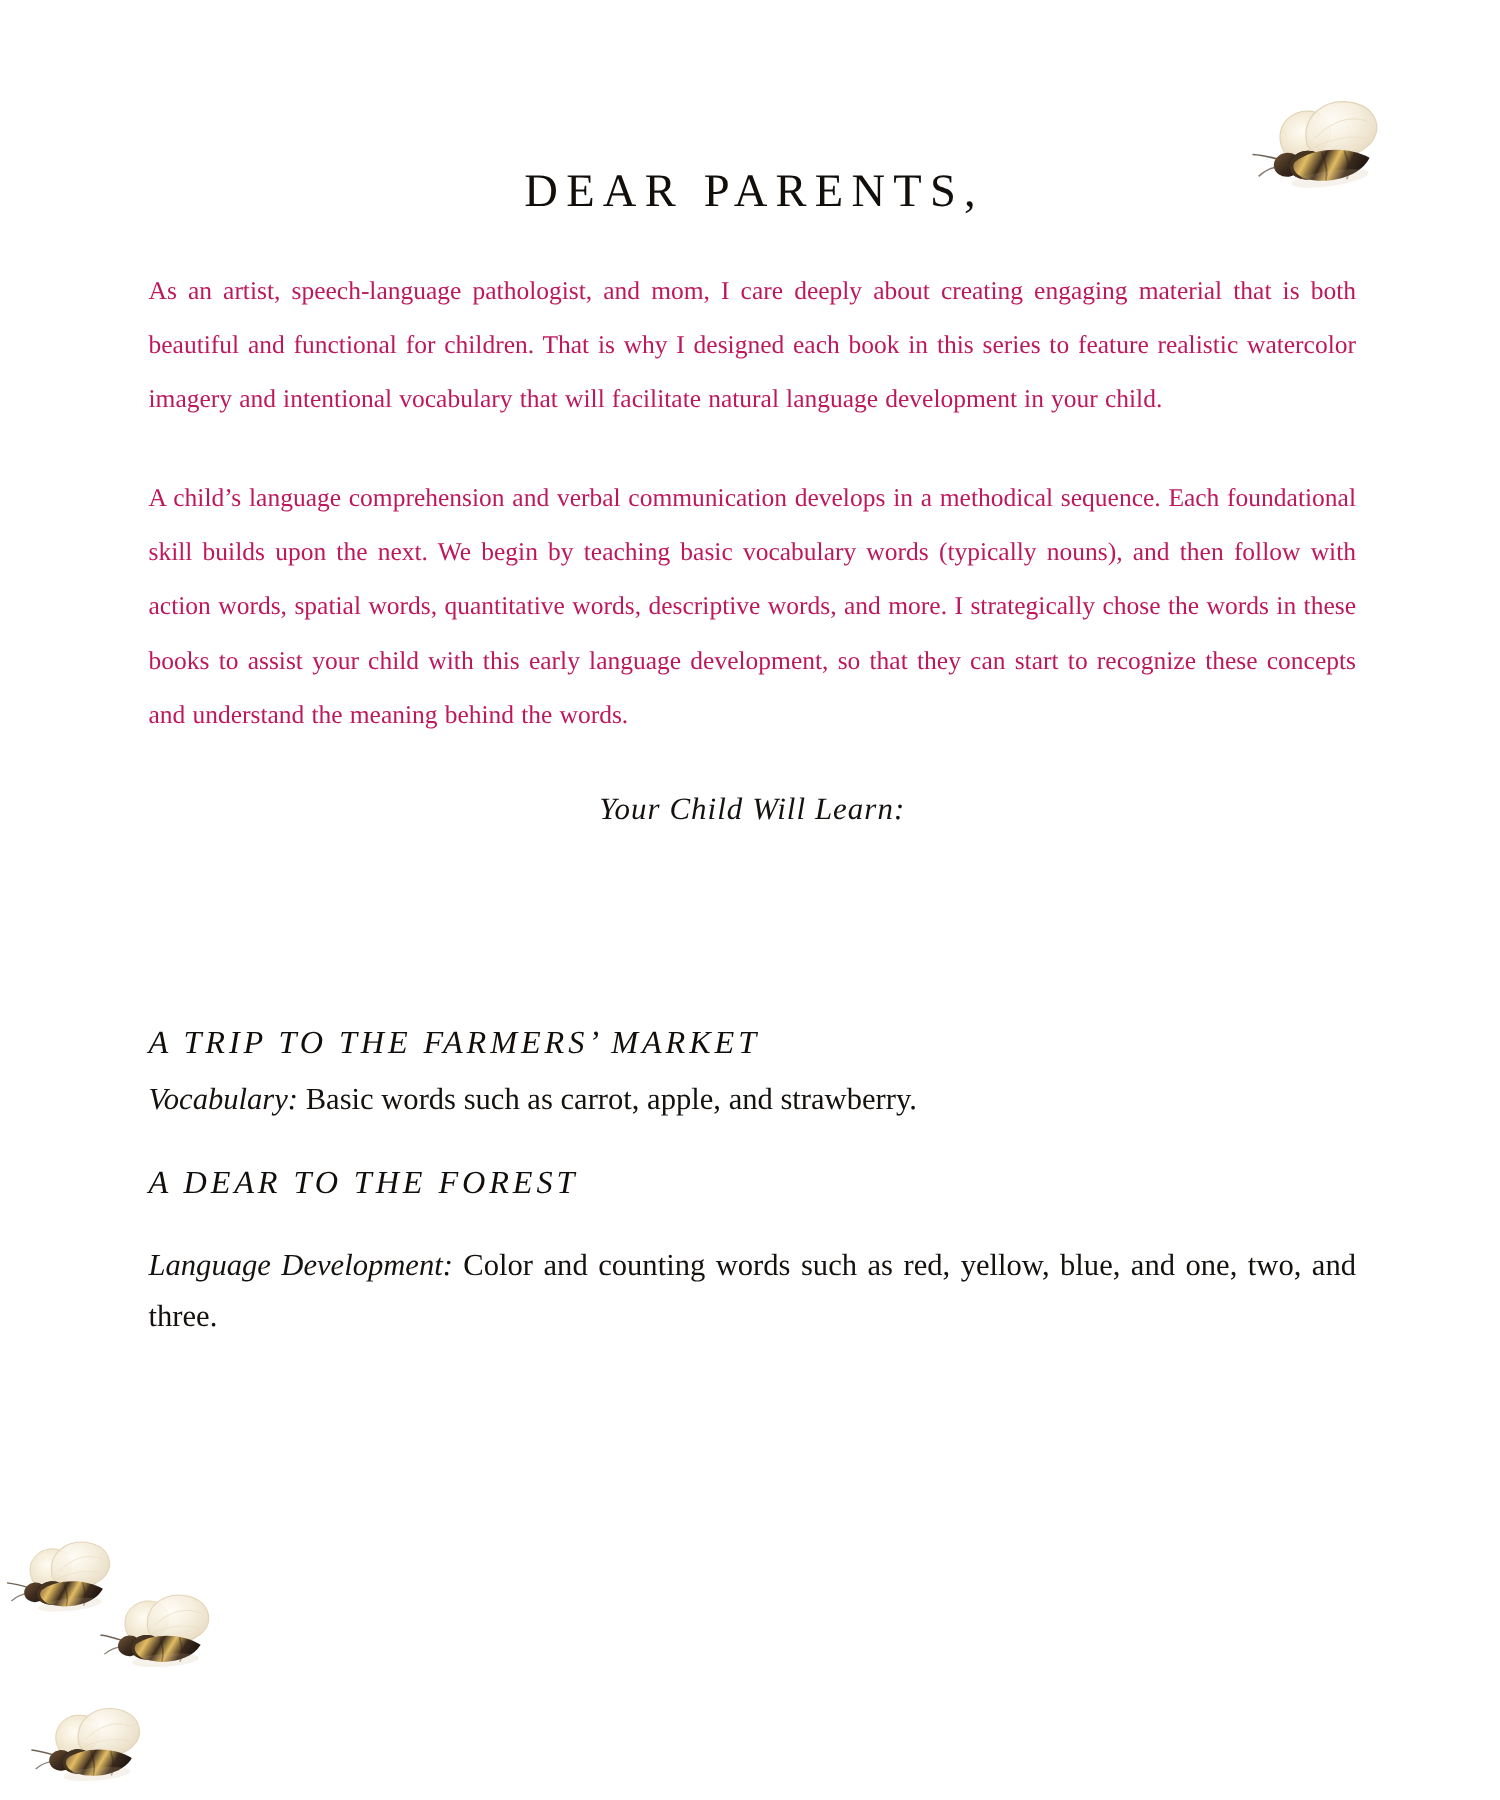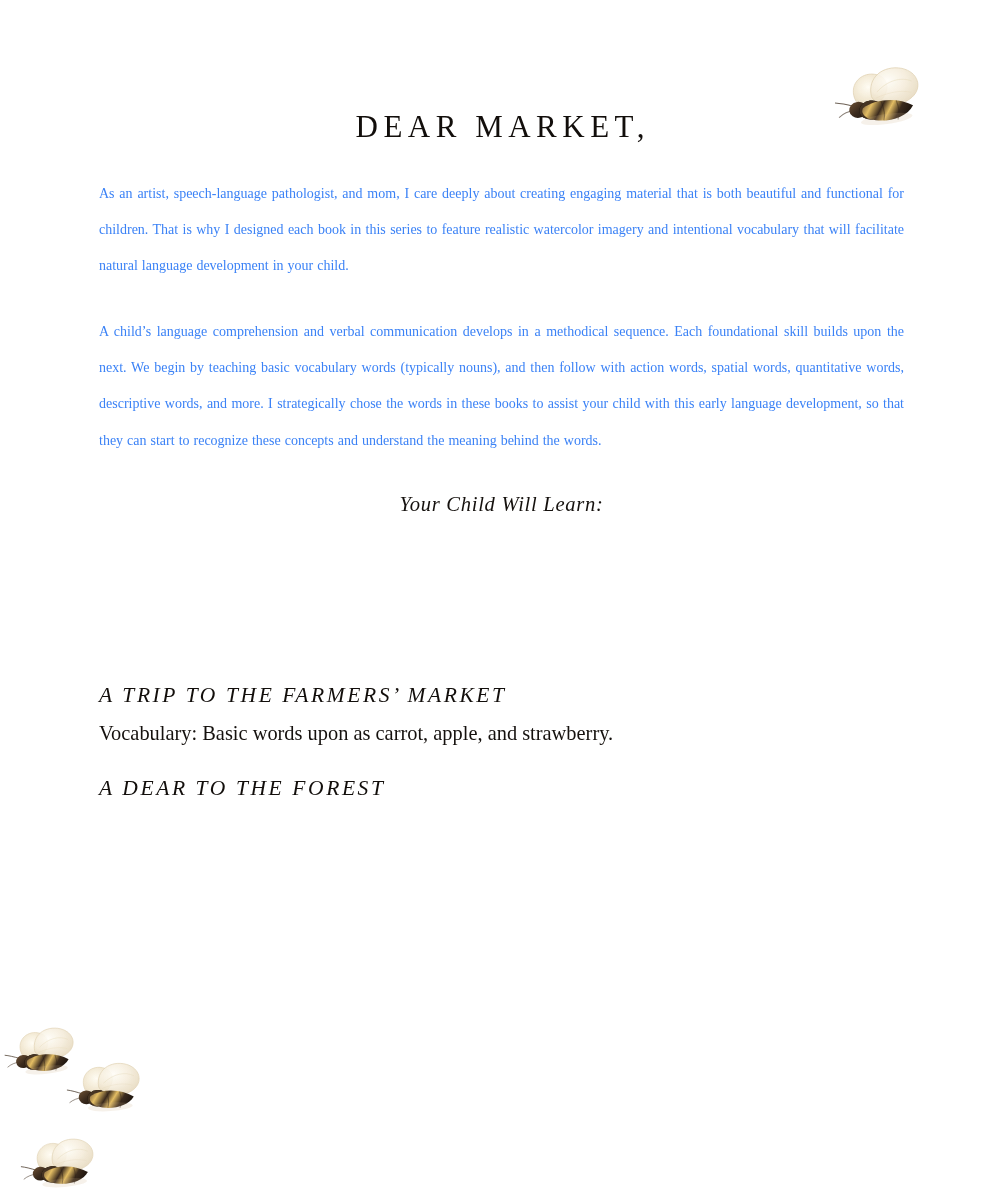--- a/index.html
+++ b/index.html
@@ -43,24 +43,24 @@
   .column {
     position: absolute;
     left: 99px;
     top: 176px;
     width: 805px;
   }
 
   .para {
     text-align: justify;
     text-justify: inter-word;
-    font-size: 14px;
+    font-size: 17px;
     line-height: 36.1px;
     margin: 0 0 30px 0;
-    color: #3b82f6;
+    color: #be185d;
     word-spacing: 0.5px;
   }
   .para:last-of-type { margin-bottom: 0; }
 
   .subtitle {
     text-align: center;
     font-style: italic;
     font-size: 20.6px;
     line-height: 30px;
     margin: 8px 0 0 0;
@@ -91,56 +91,60 @@
   .section-line {
     font-size: 20.4px;
     line-height: 34px;
     margin: 0;
     color: #15110e;
     text-align: justify;
     text-justify: inter-word;
   }
   .section-line.nowrap-line { text-align: left; }
   .lbl {
+    font-style: italic;
   }
 
   
   .bee {
     position: absolute;
     pointer-events: none;
   }
   .bee svg { display: block; overflow: visible; }
 </style>
 </head>
 <body>
 
 <div class="page">
 
-  <h1 class="page-title">DEAR MARKET,</h1>
+  <h1 class="page-title">DEAR PARENTS,</h1>
 
   <div class="column">
     <p class="para">As an artist, speech-language pathologist, and mom, I care deeply about creating engaging material that is both beautiful and functional for children. That is why I designed each book in this series to feature realistic watercolor imagery and intentional vocabulary that will facilitate natural language development in your child.</p>
     <p class="para">A child’s language comprehension and verbal communication develops in a methodical sequence. Each foundational skill builds upon the next. We begin by teaching basic vocabulary words (typically nouns), and then follow with action words, spatial words, quantitative words, descriptive words, and more. I strategically chose the words in these books to assist your child with this early language development, so that they can start to recognize these concepts and understand the meaning behind the words.</p>
     <p class="subtitle">Your Child Will Learn:</p>
   </div>
 
   <div class="sections">
 
     <div class="section">
       <div class="section-heading">A TRIP TO THE FARMERS’ MARKET</div>
       <p class="section-line nowrap-line">
-        <span class="lbl">Vocabulary:</span><span> Basic words upon as carrot, apple, and strawberry.</span>
+        <span class="lbl">Vocabulary:</span><span> Basic words such as carrot, apple, and strawberry.</span>
       </p>
     </div>
 
     <div class="section">
       <div class="section-heading">A DEAR TO THE FOREST</div>
     </div>
 
     <div class="section">
+      <p class="section-line">
+        <span class="lbl">Language Development:</span><span> Color and counting words such as red, yellow, blue, and one, two, and three.</span>
+      </p>
     </div>
 
   </div>
 
   <div class="bee" id="bee-0" style="left: 826px; top: 62px; transform: scale(1) rotate(-8deg); transform-origin: 50% 50%;">
 <svg width="104" height="76" viewBox="0 0 104 76" xmlns="http://www.w3.org/2000/svg">
   <defs>
     <radialGradient id="wingA0" cx="38%" cy="32%" r="72%">
       <stop offset="0%" stop-color="#fffdf7" stop-opacity="0.97"></stop>
       <stop offset="58%" stop-color="#f3ead7" stop-opacity="0.92"></stop>

